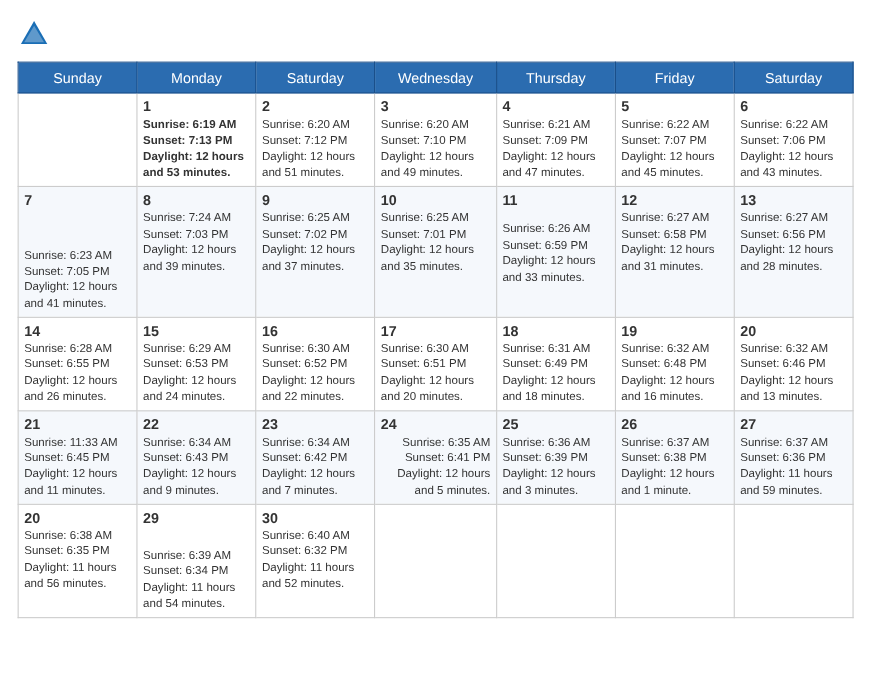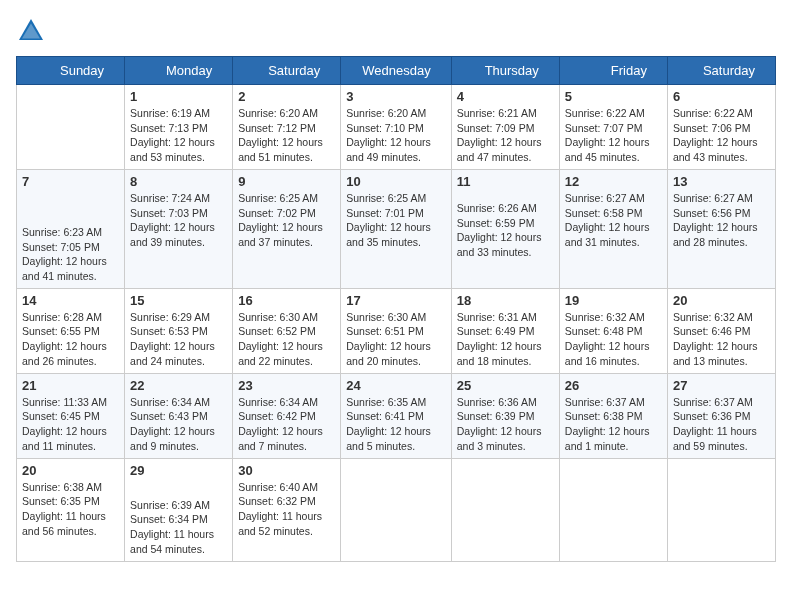--- a/index.html
+++ b/index.html
@@ -48,21 +48,21 @@
       border-collapse: collapse;
       font-size: 11px;
     }
     .calendar th {
       background: #2b6cb0;
       color: #fff;
       padding: 6px 20px;
       font-size: 13px;
       font-weight: normal;
       border: 1px solid #1a4f8a;
-      text-align: right;
+      text-align: center;
     }
     .calendar td {
       border: 1px solid #ccc;
       vertical-align: top;
       padding: 4px 5px;
       height: 85px;
       width: 107px;
       color: #333;
     }
     .day-number {
@@ -116,21 +116,21 @@
         <th>Thursday</th>
         <th>Friday</th>
         <th>Saturday</th>
       </tr>
   </thead>
   <tbody id="calendar-body">
   <tr>
         <td class="empty-cell"></td>
         <td>
           <span class="day-number">1</span>
-          <div class="cell-info" style="white-space: pre-line;">Sunrise: 6:19 AM
+          <div class="cell-info" style="white-space: pre-line; font-weight: bold;">Sunrise: 6:19 AM
 Sunset: 7:13 PM
 Daylight: 12 hours
 and 53 minutes.</div>
         </td>
         <td>
           <span class="day-number">2</span>
           <div class="cell-info" style="white-space: pre-line;">Sunrise: 6:20 AM
 Sunset: 7:12 PM
 Daylight: 12 hours
 and 51 minutes.</div>
@@ -283,21 +283,21 @@
         </td>
         <td>
           <span class="day-number">23</span>
           <div class="cell-info" style="white-space: pre-line;">Sunrise: 6:34 AM
 Sunset: 6:42 PM
 Daylight: 12 hours
 and 7 minutes.</div>
         </td>
         <td>
           <span class="day-number">24</span>
-          <div class="cell-info" style="white-space: pre-line;">Sunrise: 6:35 AM
+          <div class="cell-info" style="white-space: pre-line; text-align: right;">Sunrise: 6:35 AM
 Sunset: 6:41 PM
 Daylight: 12 hours
 and 5 minutes.</div>
         </td>
         <td>
           <span class="day-number">25</span>
           <div class="cell-info" style="white-space: pre-line;">Sunrise: 6:36 AM
 Sunset: 6:39 PM
 Daylight: 12 hours
 and 3 minutes.</div>

